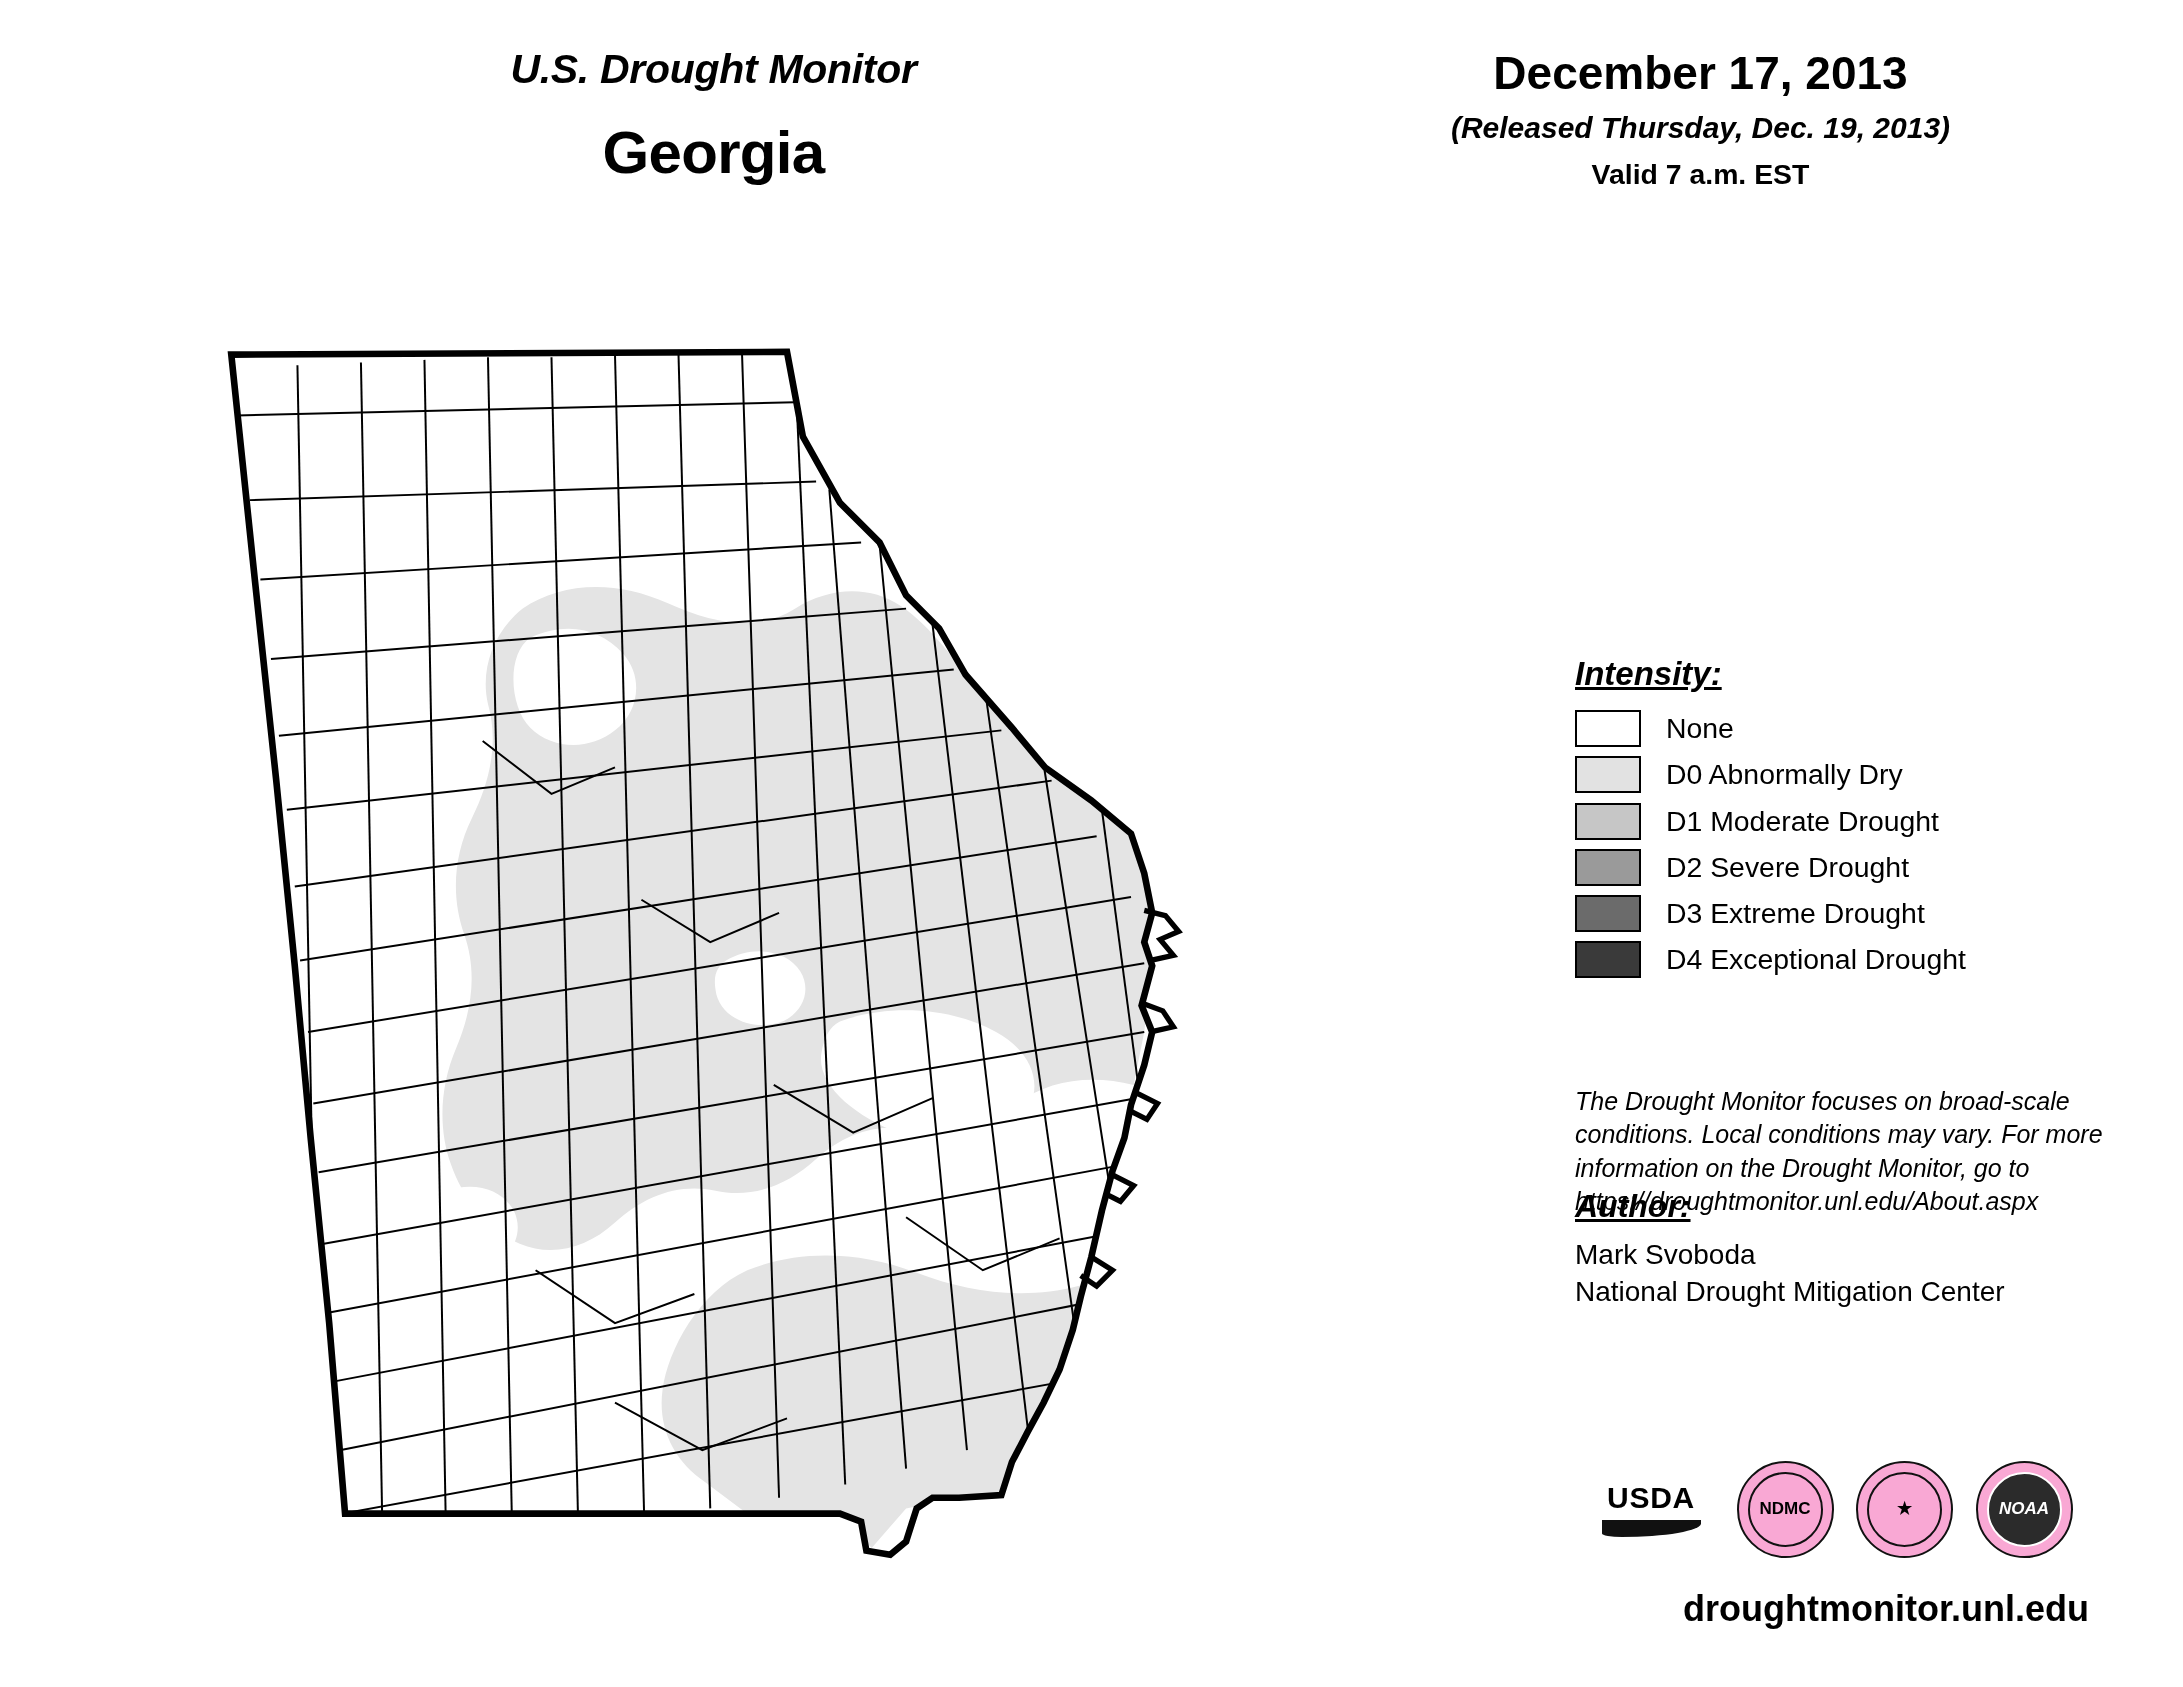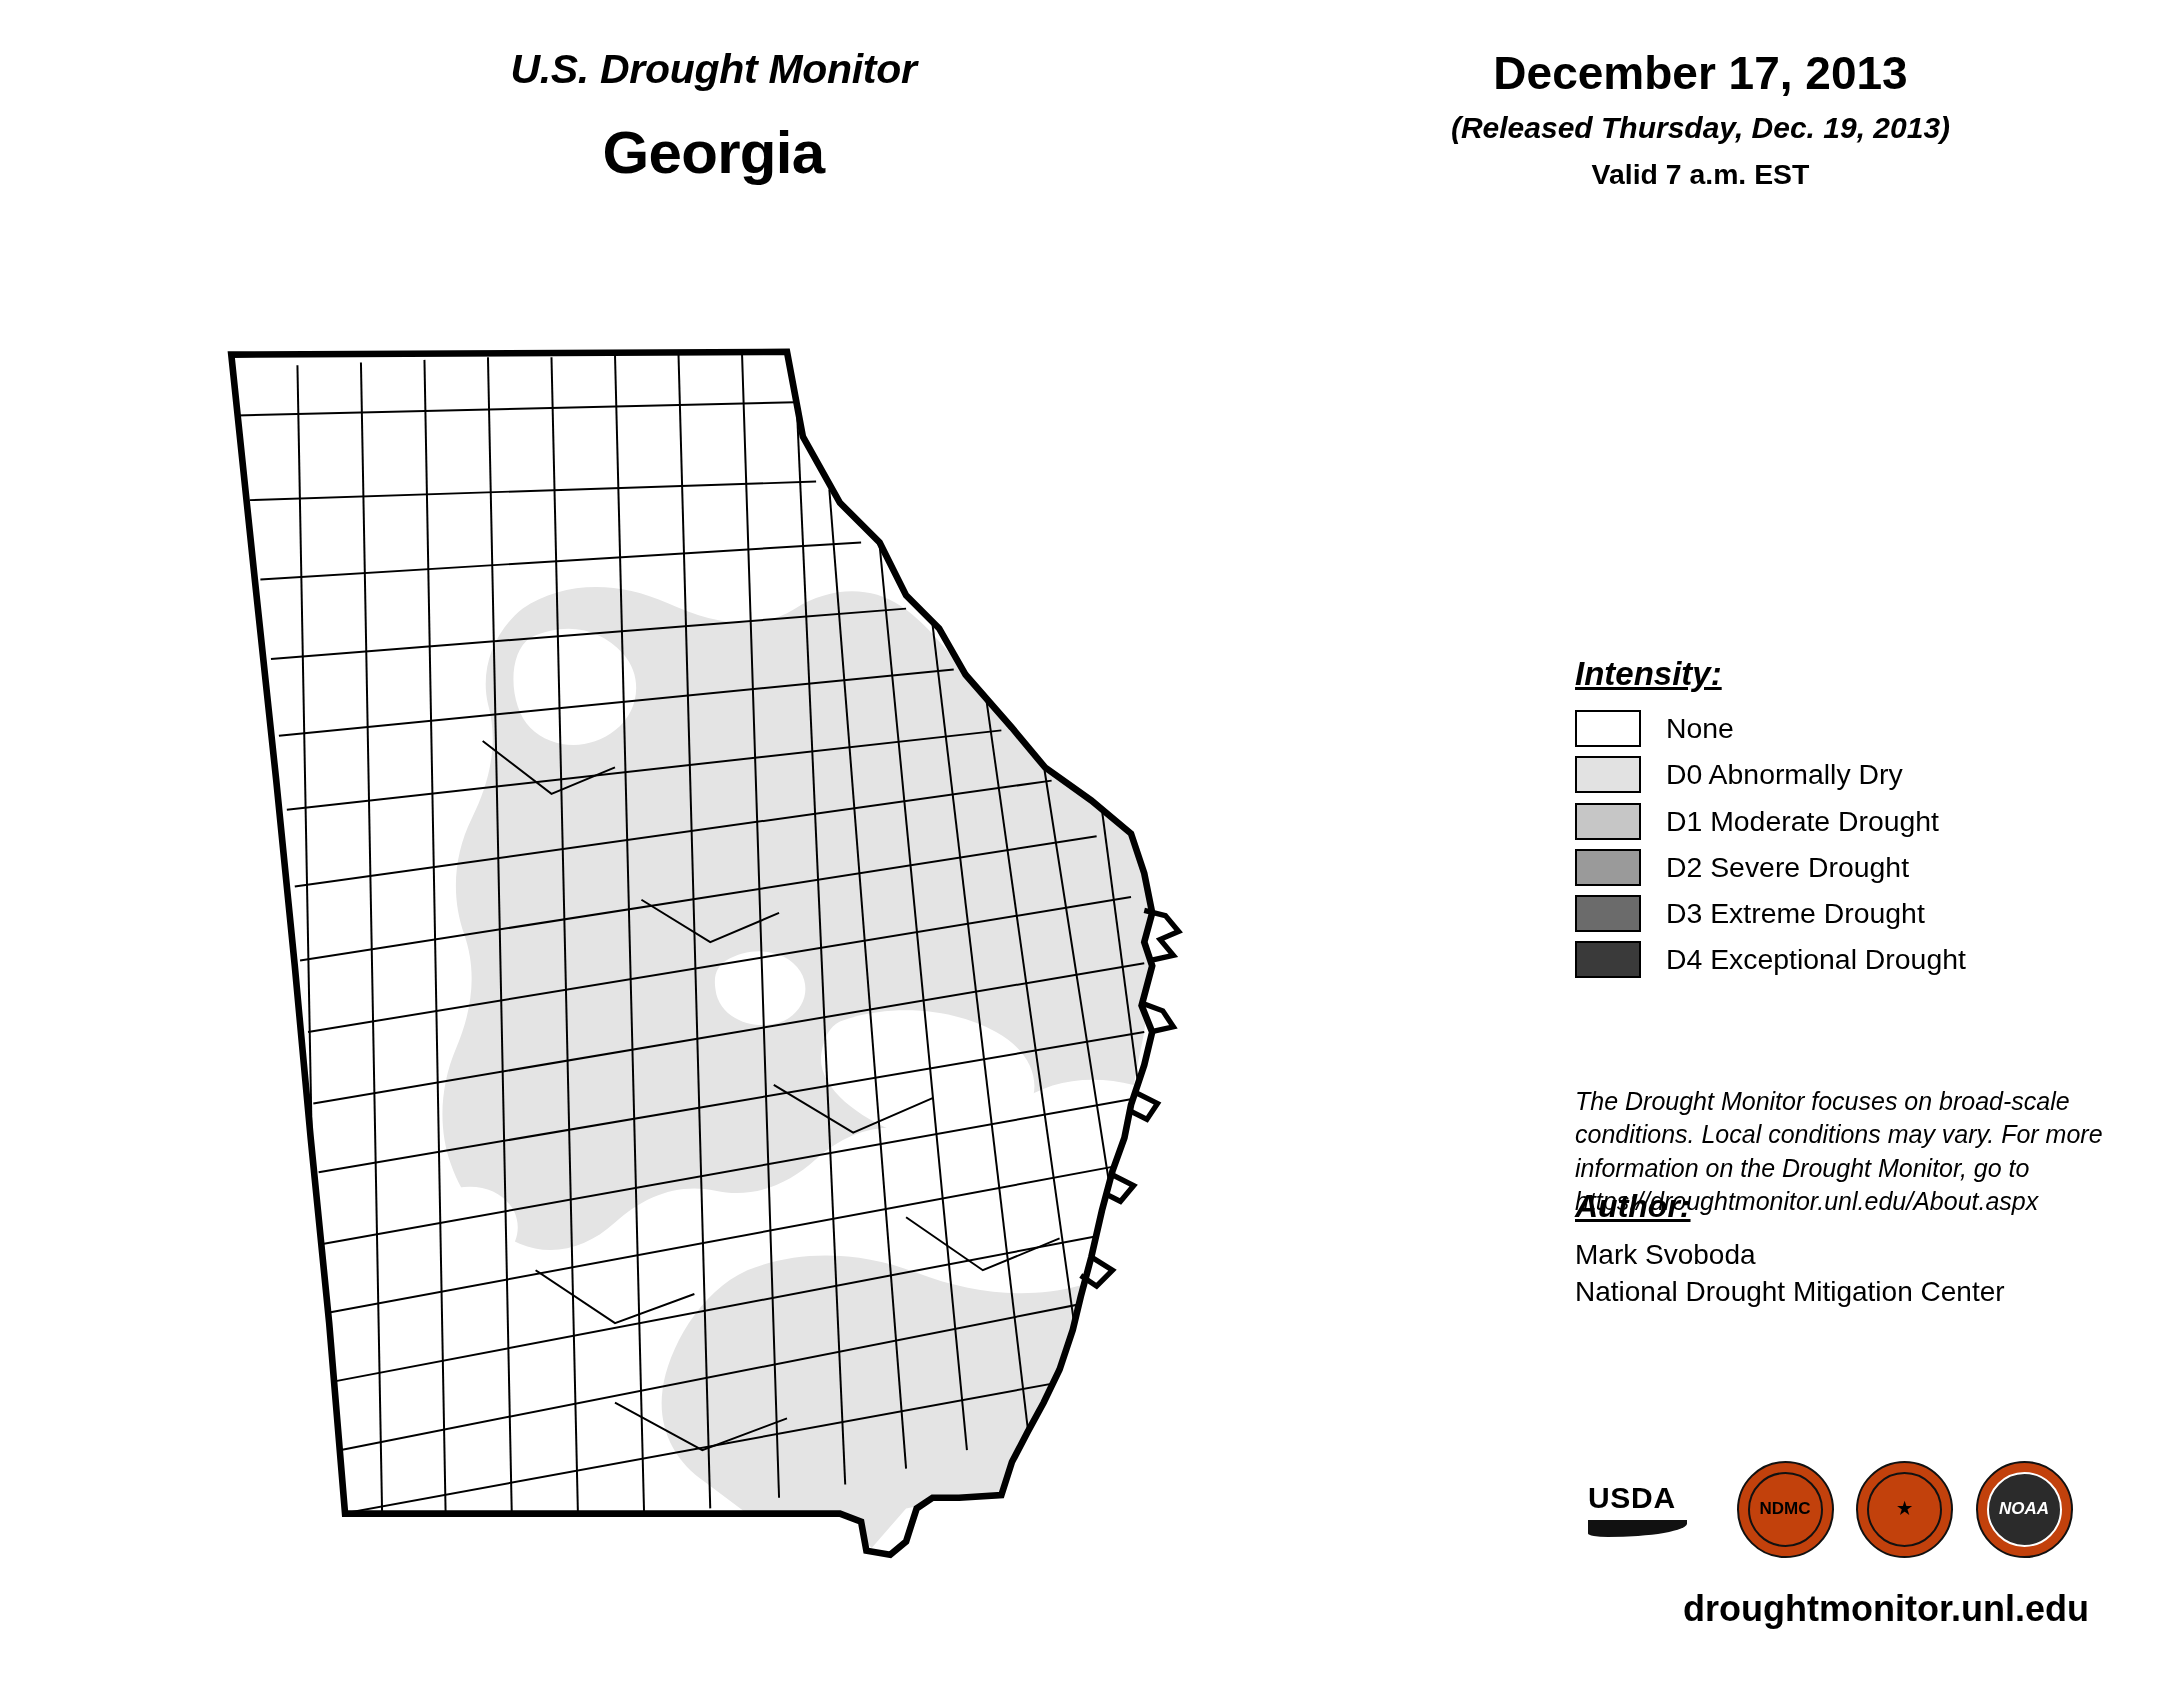--- a/index.html
+++ b/index.html
@@ -146,40 +146,40 @@
   }
   .logo {
     position: relative;
     flex: 0 0 auto;
   }
   #logo-usda {
     width: 126px;
     height: 79px;
     display: flex;
     flex-direction: column;
-    align-items: flex-start;
+    align-items: center;
     justify-content: center;
   }
   #logo-usda .usda-text {
     font-size: 30px;
     font-weight: bold;
     letter-spacing: 0.7px;
   }
   #logo-usda .usda-swoosh {
     width: 99px;
     height: 17px;
     margin-top: 5.3px;
     background: #111;
     border-radius: 0 0 80% 20%;
   }
   .seal {
     width: 93px;
     height: 93px;
     border-radius: 50%;
-    background: #c2410c;
+    background: #f9a8d4;
     border: 2.6px solid #111;
     display: flex;
     align-items: center;
     justify-content: center;
     overflow: hidden;
   }
   .seal-inner {
     width: 71px;
     height: 71px;
     border-radius: 50%;

